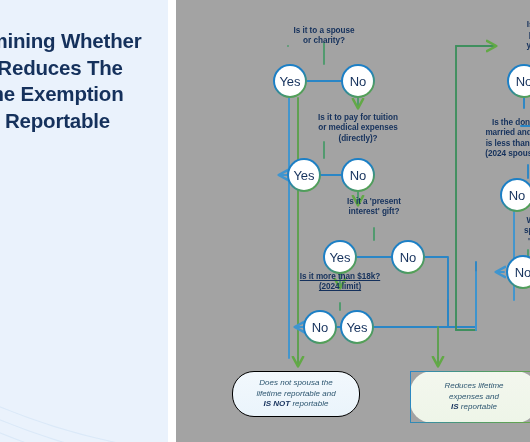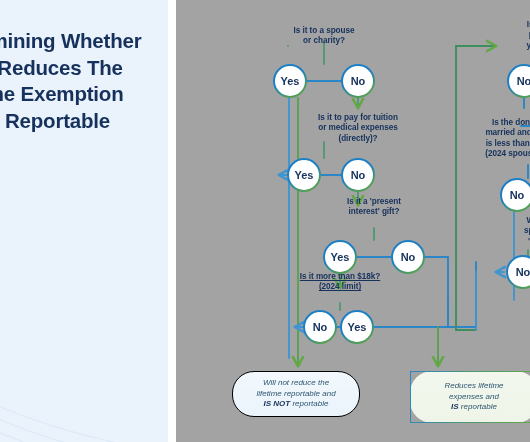--- a/index.html
+++ b/index.html
@@ -95,22 +95,22 @@
   }
   .node-face {
     position: absolute;
     inset: 1.7px;
     border-radius: 50%;
     background: #ffffff;
     display: flex;
     align-items: center;
     justify-content: center;
     color: #15315c;
-    font-size: 11px;
-    font-weight: bold;
+    font-size: 13px;
+    font-weight: normal;
   }
 
   .terminal {
     position: absolute;
     box-sizing: border-box;
     border-radius: 22px;
     border: 1.4px solid #3f87b8;
     display: flex;
     align-items: center;
     justify-content: center;
@@ -310,21 +310,21 @@
       <div class="node-face">No</div>
     </div>
 
     <div class="node-wrap" style="left:330px; top:255px;">
       <div class="node-ring"></div>
       <div class="node-face">No</div>
     </div>
 
     <div class="terminal" id="term-no">
       <div class="tt">
-        <span>Will not reduce the</span><br>
+        <span>Does not spousa the</span><br>
         <span>lifetime reportable and</span><br>
         <b>IS NOT</b><span> reportable</span>
       </div>
     </div>
 
     <div class="terminal" id="term-yes">
       <div class="tt">
         <span>Reduces lifetime</span><br>
         <span>expenses and</span><br>
         <b>IS</b><span> reportable</span>

